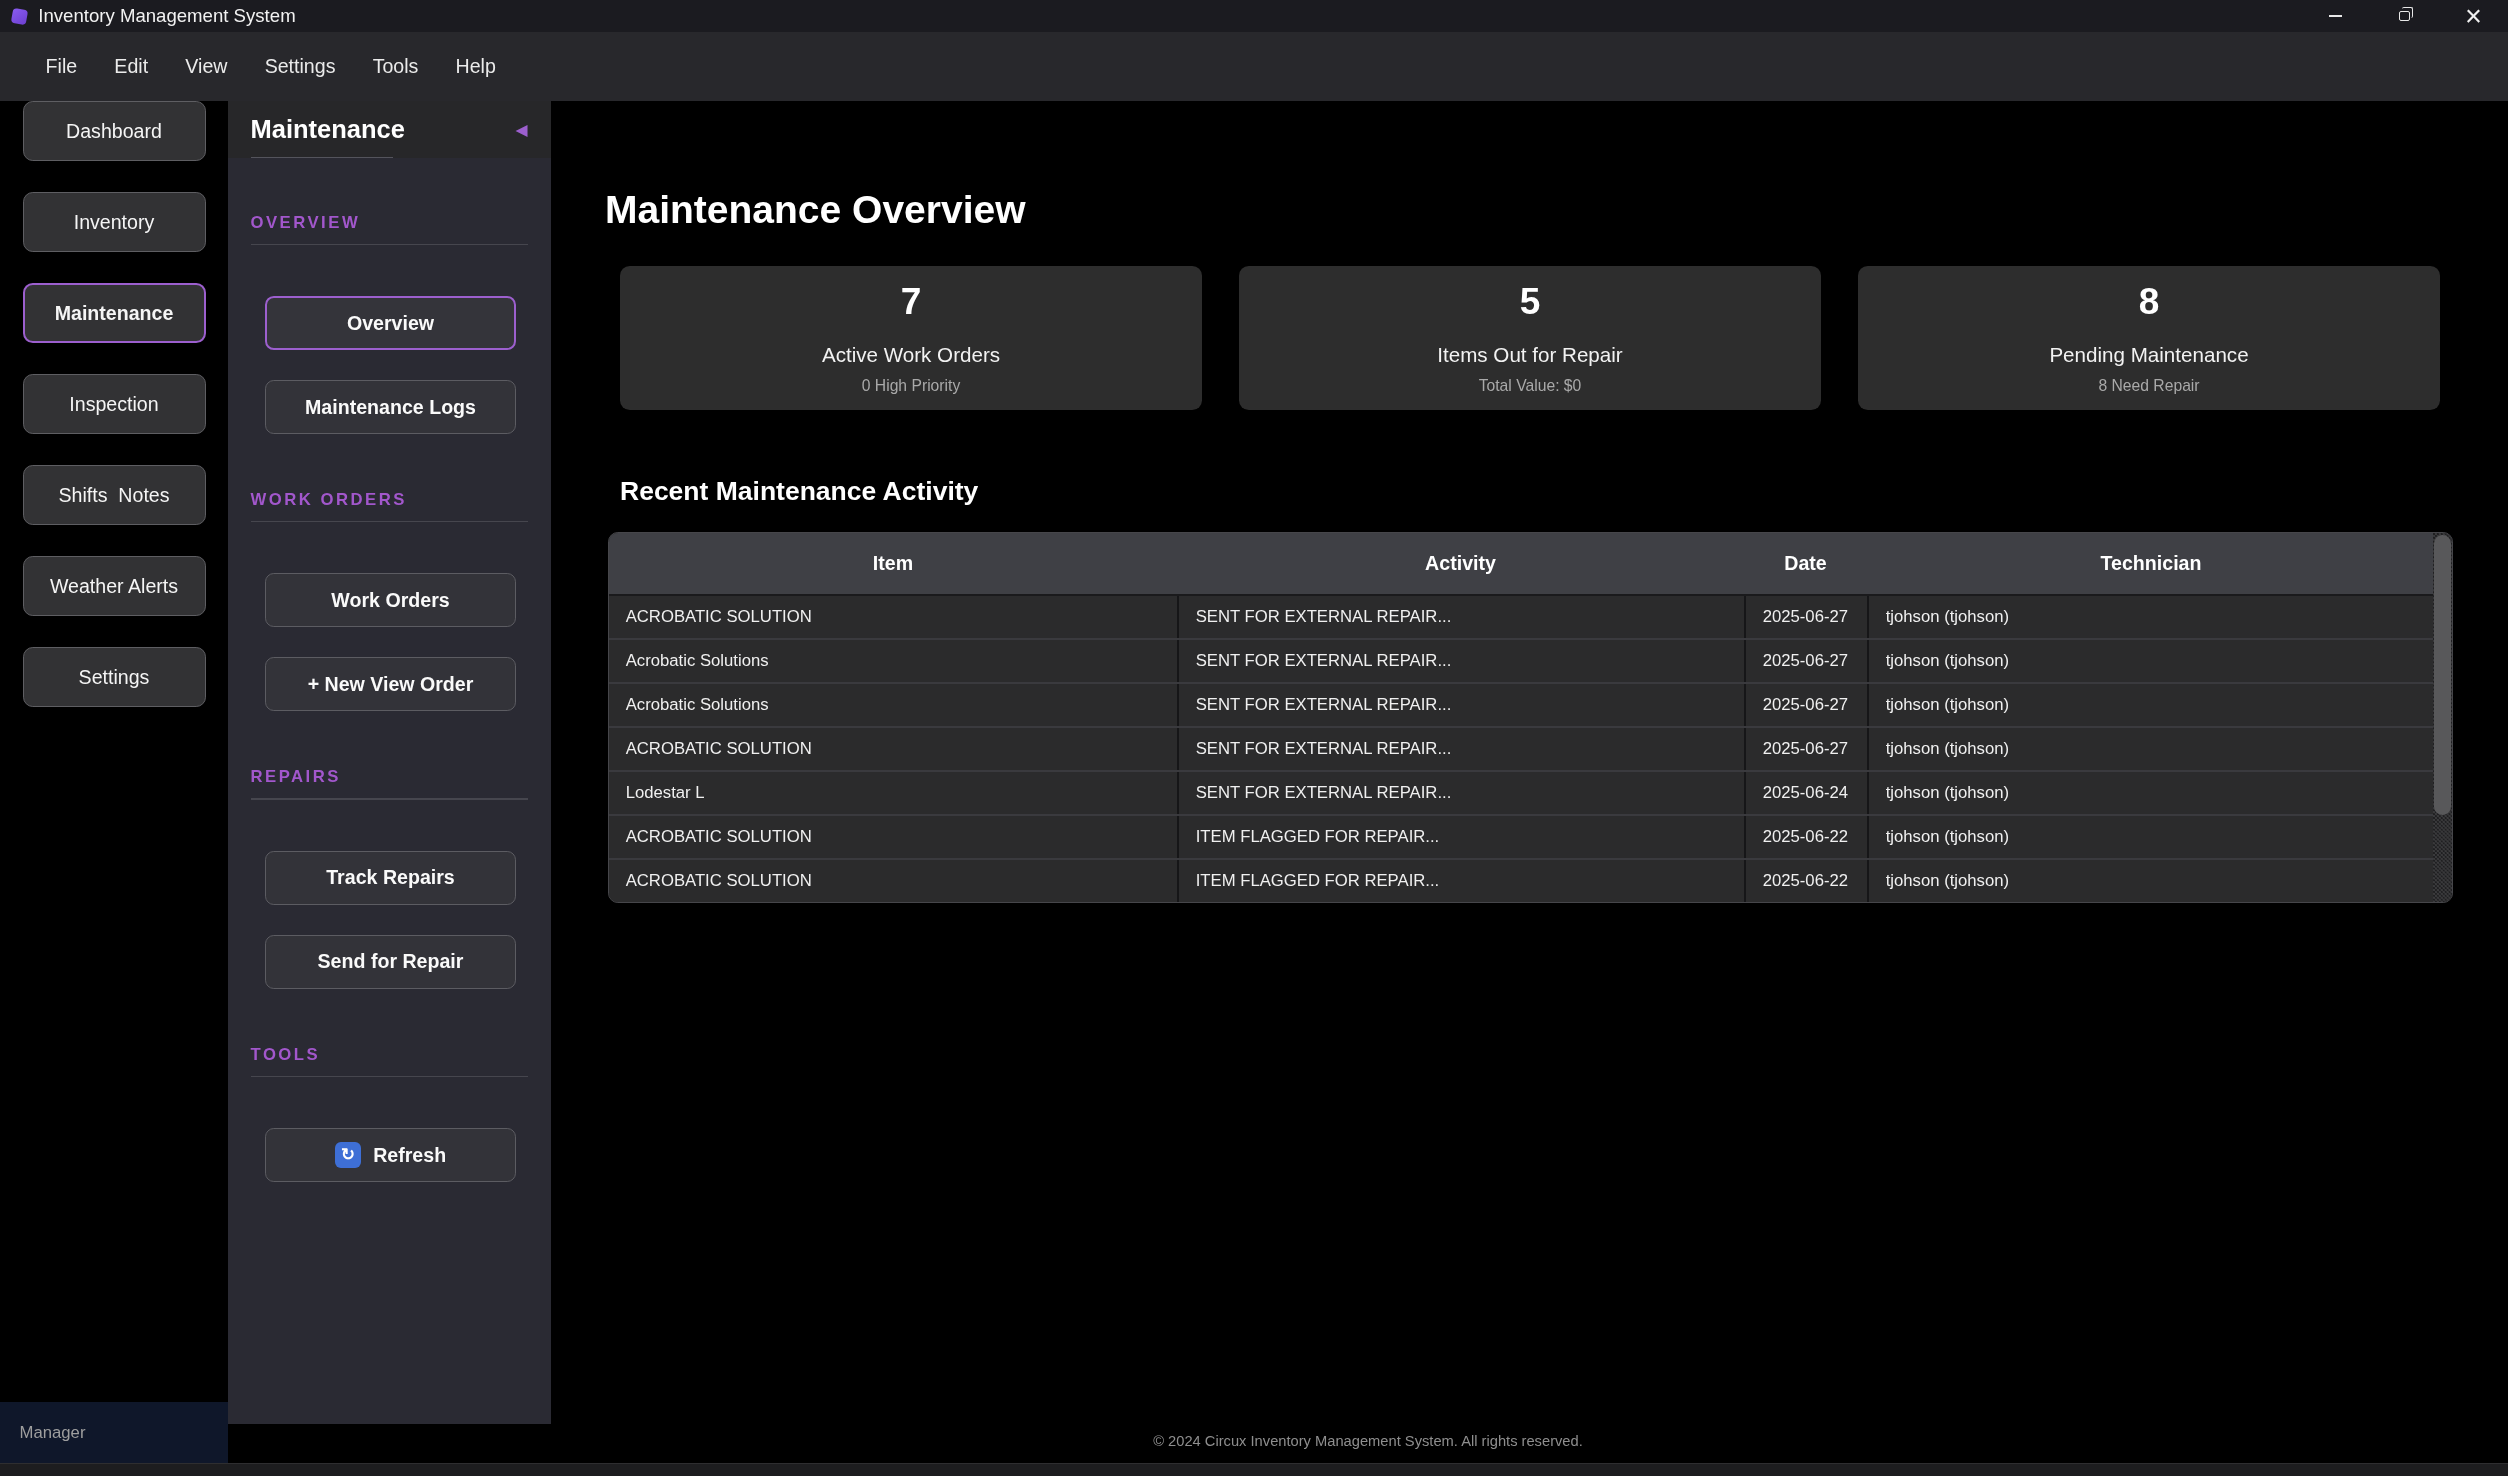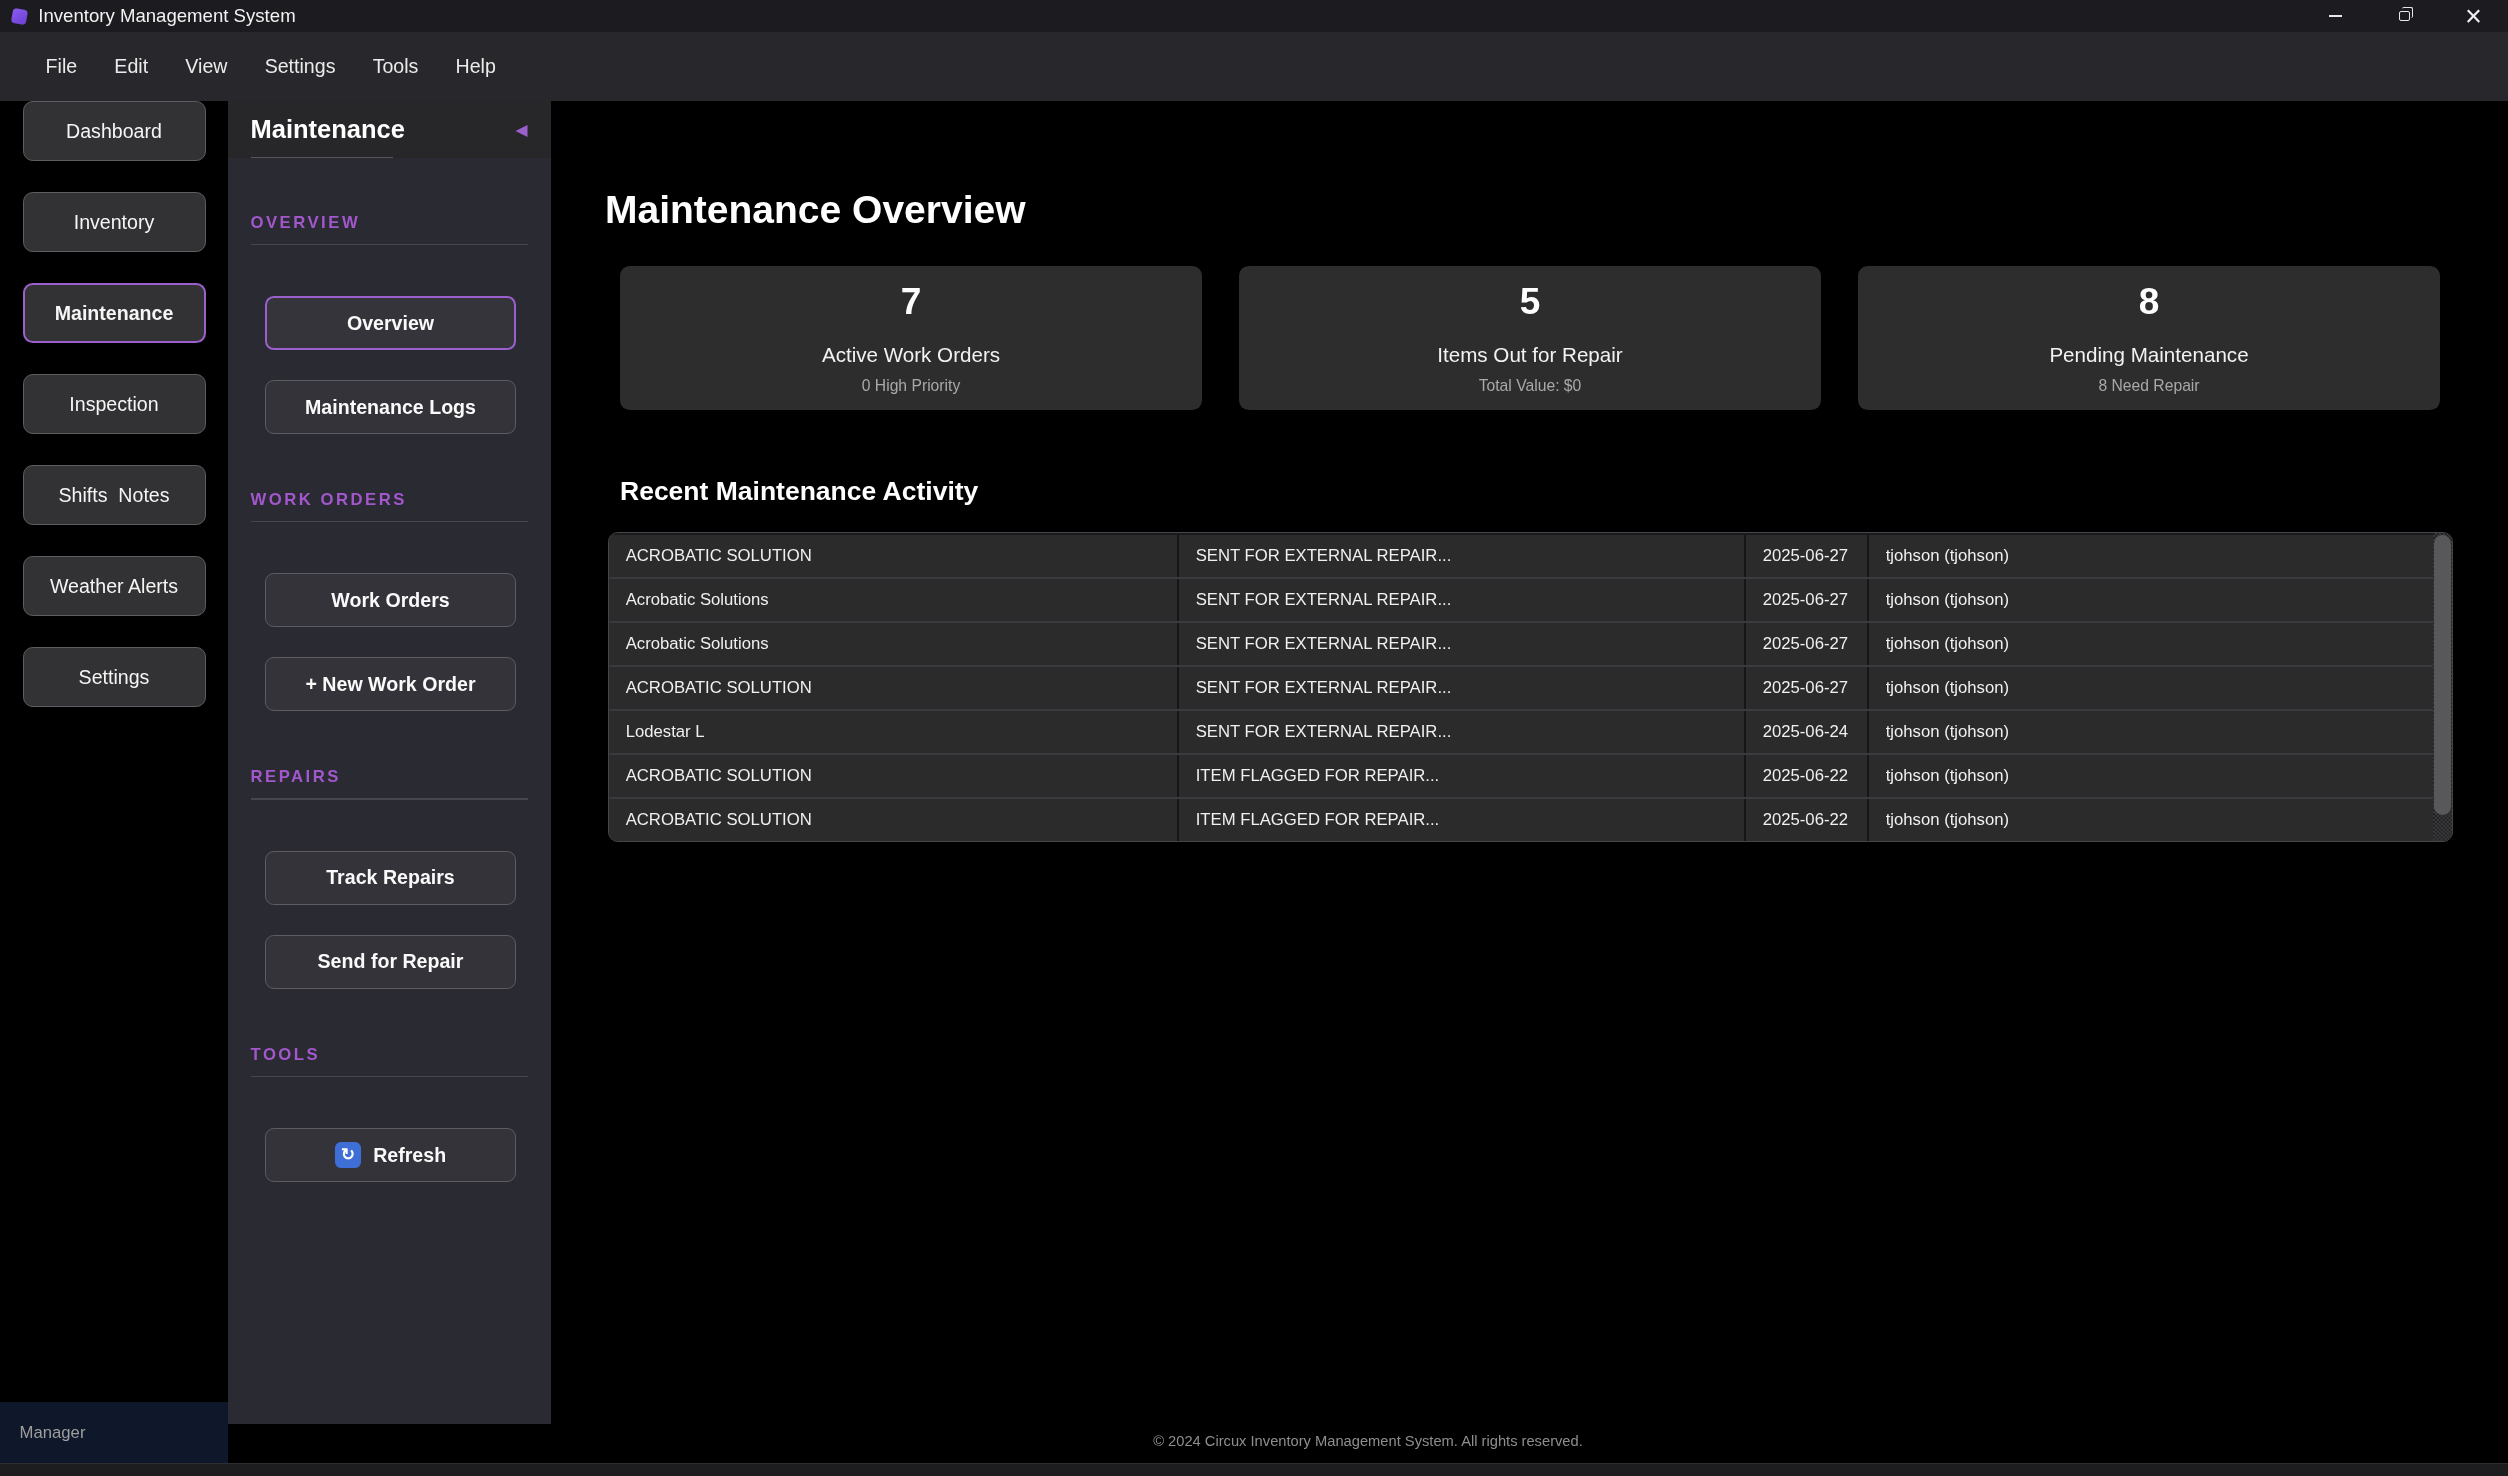--- a/index.html
+++ b/index.html
@@ -171,21 +171,21 @@
         <div class="p-section">
     <div class="p-label">WORK ORDERS</div>
     <div class="p-divider"></div>
     <div class="p-btns">
             <div class="p-btn">
 
     <span class="p-btn-label">Work Orders</span>
   </div>
             <div class="p-btn">
 
-    <span class="p-btn-label">+ New Work Order</span>
+    <span class="p-btn-label">+ New View Order</span>
   </div>
           </div>
   </div>
         <div class="p-section">
     <div class="p-label">REPAIRS</div>
     <div class="p-divider"></div>
     <div class="p-btns">
             <div class="p-btn">
 
     <span class="p-btn-label">Track Repairs</span>
@@ -225,20 +225,26 @@
       <div class="stat-card">
     <div class="card-value">8</div>
     <div class="card-label">Pending Maintenance</div>
     <div class="card-sub">8 Need Repair</div>
   </div>
     </div>
 
   <div class="section-title">Recent Maintenance Activity</div>
 
   <div class="table-wrap">
+    <div class="thead" id="thead">
+        <div class="th col0">Item</div>
+        <div class="th col1">Activity</div>
+        <div class="th col2">Date</div>
+        <div class="th col3">Technician</div>
+      </div>
     <div class="tbody" id="tbody">
         <div class="trow">
           <div class="td col0">ACROBATIC SOLUTION</div>
           <div class="td col1">SENT FOR EXTERNAL REPAIR...</div>
           <div class="td col2">2025-06-27</div>
           <div class="td col3">tjohson (tjohson)</div>
         </div>
         <div class="trow">
           <div class="td col0">Acrobatic Solutions</div>
           <div class="td col1">SENT FOR EXTERNAL REPAIR...</div>

